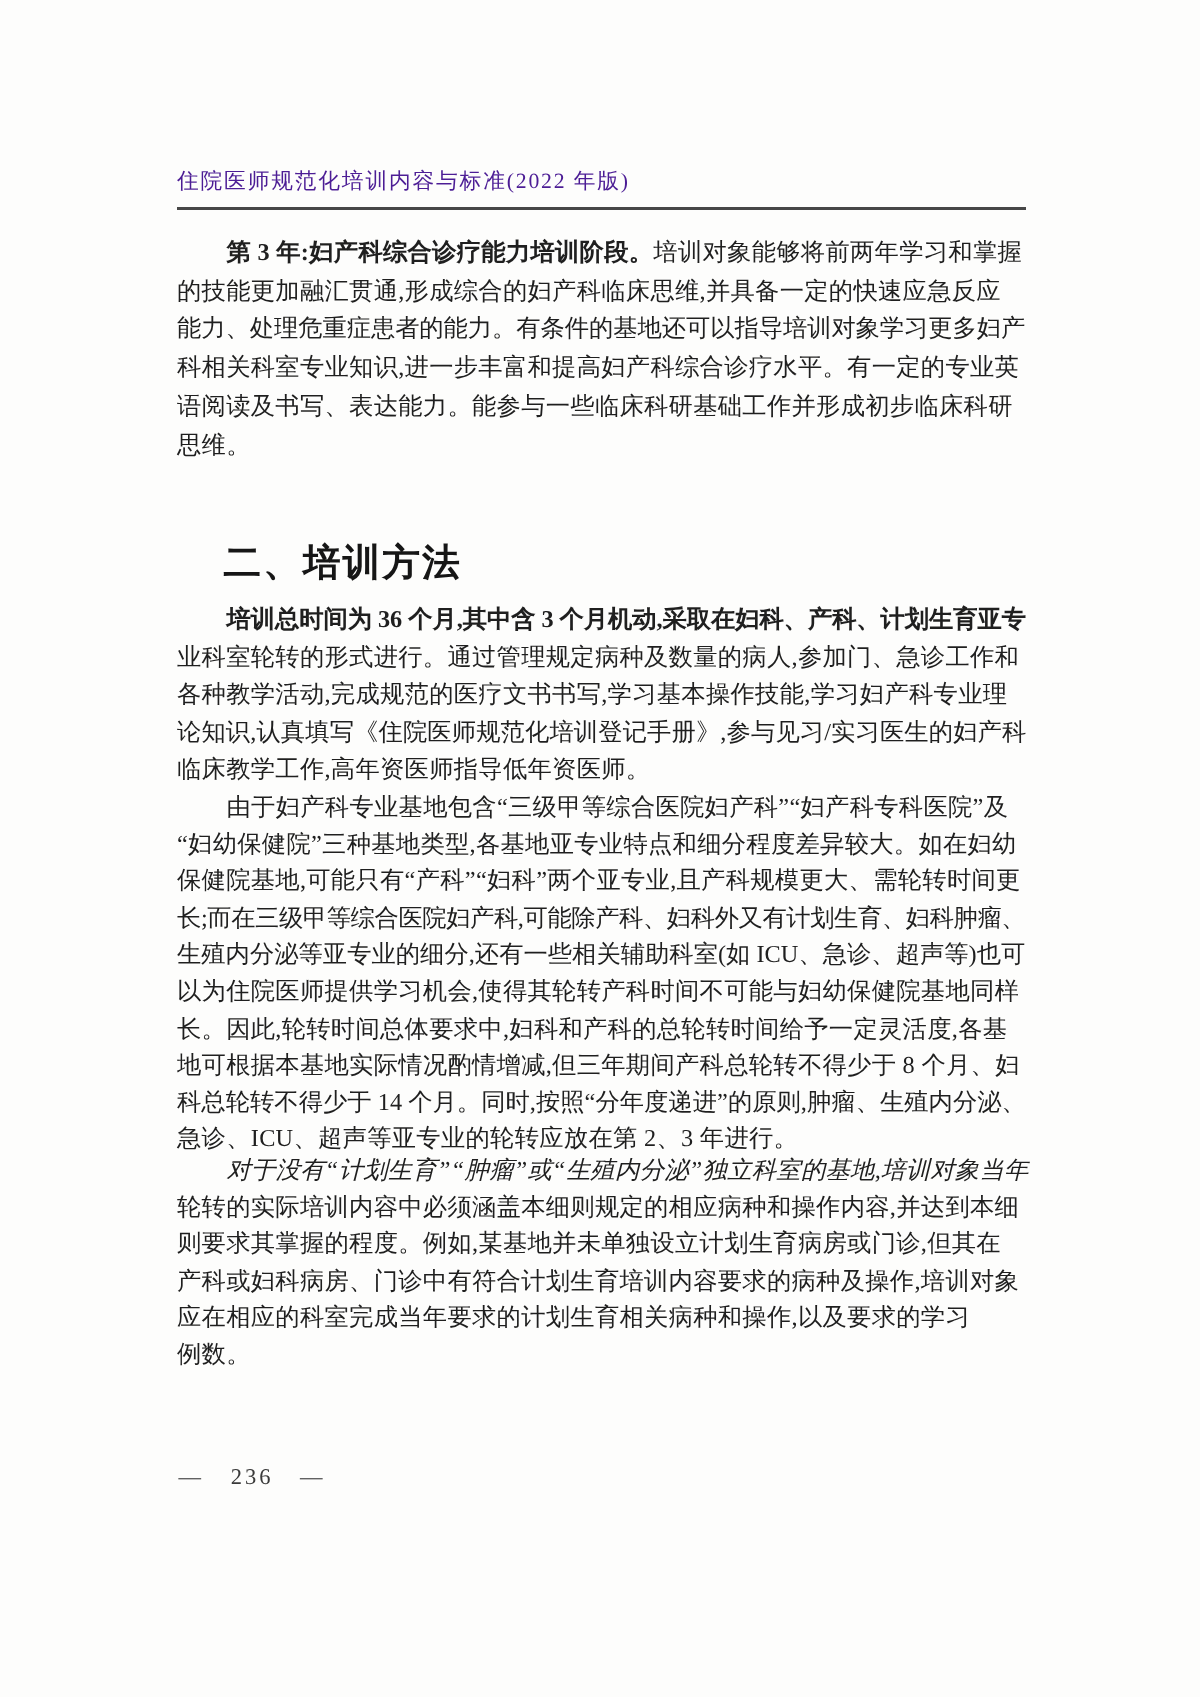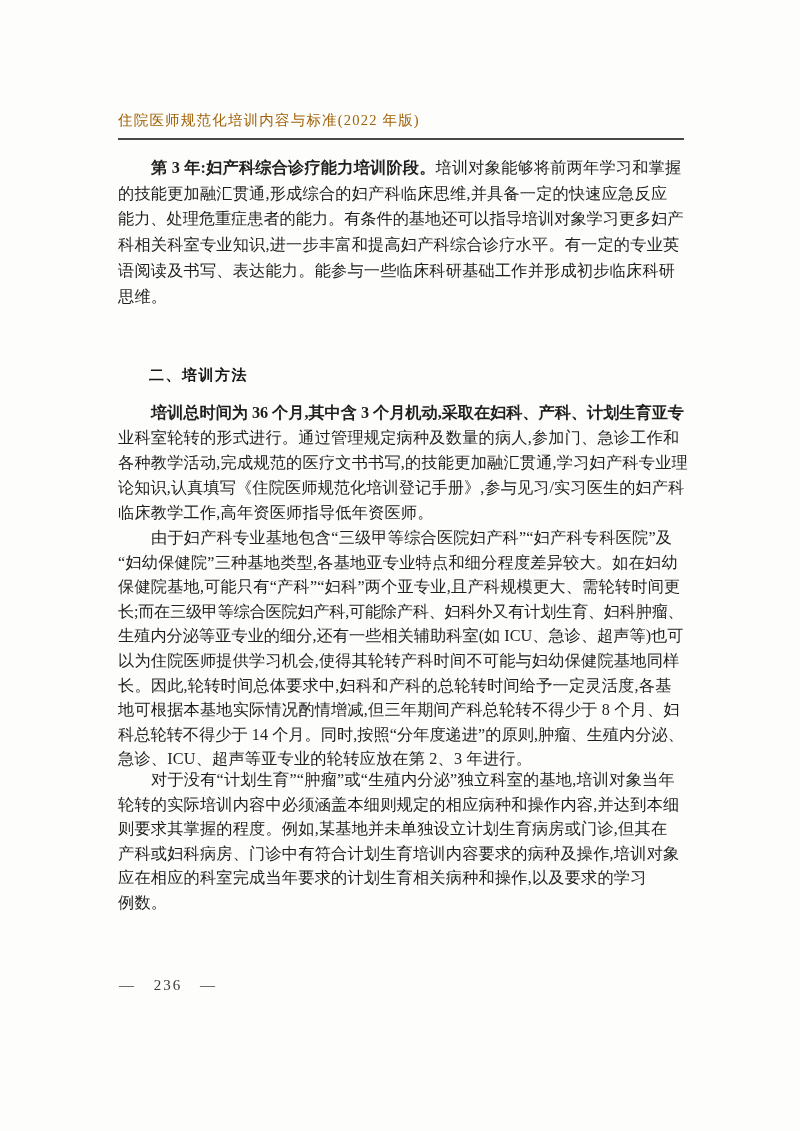--- a/index.html
+++ b/index.html
@@ -7,40 +7,40 @@
     width:800px;height:1131px;
     background:#fdfdfc;
     font-family:"Liberation Serif","DejaVu Serif",serif;
     color:#1f1f1f;
     overflow:hidden;
     position:relative;
   }
   .page{position:absolute;left:0;top:0;width:800px;height:1131px;}
   .running-head{
     position:absolute;left:118px;top:111px;width:566px;
-    font-size:14.5px;letter-spacing:1.2px;color:#a16207;
+    font-size:14.5px;letter-spacing:1.2px;color:#4c1d95;
     white-space:nowrap;
   }
   .head-rule{
     position:absolute;left:118px;top:138px;width:566px;height:2px;
     background:#474747;
   }
   .block{position:absolute;left:118px;width:566px;font-size:16.2px;}
   .block-a{top:156px;line-height:25.7px;}
   .block-b{top:401px;line-height:25px;}
   .block-c{top:526px;line-height:24.6px;}
   .block-d{top:768px;line-height:24.6px;}
   .block-e{top:913px;line-height:25px;}
   .line{white-space:nowrap;letter-spacing:0.2px;}
   .indent{text-indent:33px;}
   .lead{font-weight:bold;text-align:center;}
   [data-repeat]{display:contents;}
   .section-heading{
     position:absolute;left:118px;top:362px;width:566px;
-    font-size:15px;font-weight:bold;line-height:27px;
+    font-size:25px;font-weight:bold;line-height:27px;
     text-indent:31px;letter-spacing:1.5px;color:#161616;font-family:Liberation Serif, serif;
   }
   .page-footer{
     position:absolute;left:119px;top:977px;
     font-size:15px;color:#3a3a3a;
     letter-spacing:2px;word-spacing:12px;white-space:nowrap;
   }
 </style>
 </head>
 <body>
@@ -57,29 +57,29 @@
         <span class="lead">第 3 年:妇产科综合诊疗能力培训阶段。</span><span>培训对象能够将前两年学习和掌握</span>
       </div>
       <div data-repeat="body.para_year3.lines"><div class="line fit" style="letter-spacing: 0.2px;">的技能更加融汇贯通,形成综合的妇产科临床思维,并具备一定的快速应急反应</div><div class="line fit" style="letter-spacing: -0.03px;">能力、处理危重症患者的能力。有条件的基地还可以指导培训对象学习更多妇产</div><div class="line fit" style="letter-spacing: 0.2px;">科相关科室专业知识,进一步丰富和提高妇产科综合诊疗水平。有一定的专业英</div><div class="line fit" style="letter-spacing: 0.2px;">语阅读及书写、表达能力。能参与一些临床科研基础工作并形成初步临床科研</div><div class="line">思维。</div></div>
     </div>
   </div>
 
   <div class="section-heading">二、培训方法</div>
 
   <div class="block block-b">
     <div class="line fit indent" style="letter-spacing: -0.03px; font-weight: bold;">培训总时间为 36 个月,其中含 3 个月机动,采取在妇科、产科、计划生育亚专</div>
-    <div data-repeat="body.para_method.lines"><div class="line fit" style="letter-spacing: 0.2px;">业科室轮转的形式进行。通过管理规定病种及数量的病人,参加门、急诊工作和</div><div class="line fit" style="letter-spacing: 0.2px;">各种教学活动,完成规范的医疗文书书写,的技能更加融汇贯通,学习妇产科专业理</div><div class="line fit" style="letter-spacing: 0.09px;">论知识,认真填写《住院医师规范化培训登记手册》,参与见习/实习医生的妇产科</div><div class="line">临床教学工作,高年资医师指导低年资医师。</div></div>
+    <div data-repeat="body.para_method.lines"><div class="line fit" style="letter-spacing: 0.2px;">业科室轮转的形式进行。通过管理规定病种及数量的病人,参加门、急诊工作和</div><div class="line fit" style="letter-spacing: 0.2px;">各种教学活动,完成规范的医疗文书书写,学习基本操作技能,学习妇产科专业理</div><div class="line fit" style="letter-spacing: 0.09px;">论知识,认真填写《住院医师规范化培训登记手册》,参与见习/实习医生的妇产科</div><div class="line">临床教学工作,高年资医师指导低年资医师。</div></div>
   </div>
 
   <div class="block block-c">
     <div class="line fit indent" style="letter-spacing: 0.2px;">由于妇产科专业基地包含“三级甲等综合医院妇产科”“妇产科专科医院”及</div>
     <div data-repeat="body.para_bases.lines"><div class="line fit" style="letter-spacing: 0.2px;">“妇幼保健院”三种基地类型,各基地亚专业特点和细分程度差异较大。如在妇幼</div><div class="line fit" style="letter-spacing: 0.2px;">保健院基地,可能只有“产科”“妇科”两个亚专业,且产科规模更大、需轮转时间更</div><div class="line fit" style="letter-spacing: -0.26px;">长;而在三级甲等综合医院妇产科,可能除产科、妇科外又有计划生育、妇科肿瘤、</div><div class="line fit" style="letter-spacing: 0.02px;">生殖内分泌等亚专业的细分,还有一些相关辅助科室(如 ICU、急诊、超声等)也可</div><div class="line fit" style="letter-spacing: 0.2px;">以为住院医师提供学习机会,使得其轮转产科时间不可能与妇幼保健院基地同样</div><div class="line fit" style="letter-spacing: 0.2px;">长。因此,轮转时间总体要求中,妇科和产科的总轮转时间给予一定灵活度,各基</div><div class="line fit" style="letter-spacing: 0.2px;">地可根据本基地实际情况酌情增减,但三年期间产科总轮转不得少于 8 个月、妇</div><div class="line fit" style="letter-spacing: 0.03px;">科总轮转不得少于 14 个月。同时,按照“分年度递进”的原则,肿瘤、生殖内分泌、</div><div class="line">急诊、ICU、超声等亚专业的轮转应放在第 2、3 年进行。</div></div>
   </div>
 
   <div class="block block-d">
-    <div class="line fit indent" style="letter-spacing: 0.2px;">对于没有“计划生育”“肿瘤”或“生殖内分泌”独立科室的基地,培训对象当年</div>
+    <div class="line fit indent" style="letter-spacing: 0.2px; font-style: italic;">对于没有“计划生育”“肿瘤”或“生殖内分泌”独立科室的基地,培训对象当年</div>
     <div data-repeat="body.para_nodept.lines"><div class="line fit" style="letter-spacing: 0.2px;">轮转的实际培训内容中必须涵盖本细则规定的相应病种和操作内容,并达到本细</div><div class="line fit" style="letter-spacing: 0.2px;">则要求其掌握的程度。例如,某基地并未单独设立计划生育病房或门诊,但其在</div><div class="line fit" style="letter-spacing: 0.2px;">产科或妇科病房、门诊中有符合计划生育培训内容要求的病种及操作,培训对象</div><div class="line fit" style="letter-spacing: 0.2px;">应在相应的科室完成当年要求的计划生育相关病种和操作,以及要求的学习</div><div class="line">例数。</div></div>
   </div>
 
 
   <div class="page-footer">— 236 —</div>
 
 </div>
 
 </body></html>

